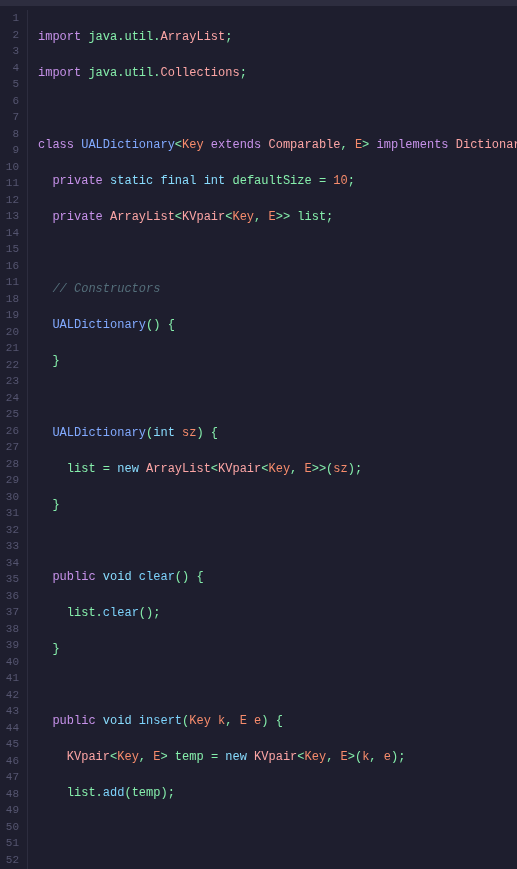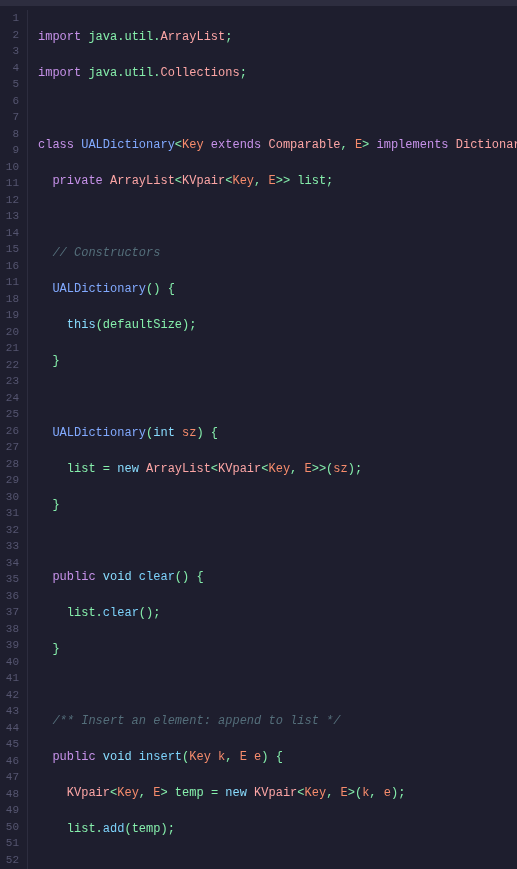--- a/index.html
+++ b/index.html
@@ -140,36 +140,35 @@
       <span>51</span>
       <span>52</span>
       <span>53</span>
 
     </div>
     <div class="code-content">
 <span class="code-line"><span class="kw">import</span> <span class="plain">java.util.</span><span class="type">ArrayList</span><span class="plain">;</span></span>
 <span class="code-line"><span class="kw">import</span> <span class="plain">java.util.</span><span class="type">Collections</span><span class="plain">;</span></span>
 <span class="code-line"> </span>
 <span class="code-line"><span class="kw">class</span> <span class="type2">UALDictionary</span><span class="plain">&lt;</span><span class="param">Key</span> <span class="kw">extends</span> <span class="type">Comparable</span><span class="plain">, </span><span class="param">E</span><span class="plain">&gt; </span><span class="kw">implements</span> <span class="type">Dictionary</span></span>
+<span class="code-line">  <span class="kw">private</span> <span class="kw2">static</span> <span class="kw2">final</span> <span class="kw2">int</span> <span class="plain">defaultSize</span> <span class="plain">=</span> <span class="num">10</span><span class="plain">;</span></span>
 <span class="code-line">  <span class="kw">private</span> <span class="type">ArrayList</span><span class="plain">&lt;</span><span class="type">KVpair</span><span class="plain">&lt;</span><span class="param">Key</span><span class="plain">, </span><span class="param">E</span><span class="plain">&gt;&gt; list;</span></span>
 <span class="code-line"> </span>
 <span class="code-line">  <span class="comment">// Constructors</span></span>
 <span class="code-line">  <span class="type2">UALDictionary</span><span class="plain">() {</span></span>
-<span class="code-line">    <span class="kw2">this</span><span class="plain">(defaultSize);</span></span>
 <span class="code-line">  <span class="plain">}</span></span>
 <span class="code-line"> </span>
 <span class="code-line">  <span class="type2">UALDictionary</span><span class="plain">(</span><span class="kw2">int</span> <span class="param">sz</span><span class="plain">) {</span></span>
 <span class="code-line">    <span class="plain">list</span> <span class="plain">=</span> <span class="kw2">new</span> <span class="type">ArrayList</span><span class="plain">&lt;</span><span class="type">KVpair</span><span class="plain">&lt;</span><span class="param">Key</span><span class="plain">, </span><span class="param">E</span><span class="plain">&gt;&gt;(</span><span class="param">sz</span><span class="plain">);</span></span>
 <span class="code-line">  <span class="plain">}</span></span>
 <span class="code-line"> </span>
 <span class="code-line">  <span class="kw">public</span> <span class="kw2">void</span> <span class="method">clear</span><span class="plain">() {</span></span>
 <span class="code-line">    <span class="plain">list.</span><span class="method">clear</span><span class="plain">();</span></span>
 <span class="code-line">  <span class="plain">}</span></span>
 <span class="code-line"> </span>
-<span class="code-line">  <span class="comment">/** Insert an element: append to list */</span></span>
 <span class="code-line">  <span class="kw">public</span> <span class="kw2">void</span> <span class="method">insert</span><span class="plain">(</span><span class="param">Key</span> <span class="param">k</span><span class="plain">, </span><span class="param">E</span> <span class="param">e</span><span class="plain">) {</span></span>
 <span class="code-line">    <span class="type">KVpair</span><span class="plain">&lt;</span><span class="param">Key</span><span class="plain">, </span><span class="param">E</span><span class="plain">&gt; temp</span> <span class="plain">=</span> <span class="kw2">new</span> <span class="type">KVpair</span><span class="plain">&lt;</span><span class="param">Key</span><span class="plain">, </span><span class="param">E</span><span class="plain">&gt;(</span><span class="param">k</span><span class="plain">, </span><span class="param">e</span><span class="plain">);</span></span>
 <span class="code-line">    <span class="plain">list.</span><span class="method">add</span><span class="plain">(temp);</span></span>
 
 
 
 
 
 
 

